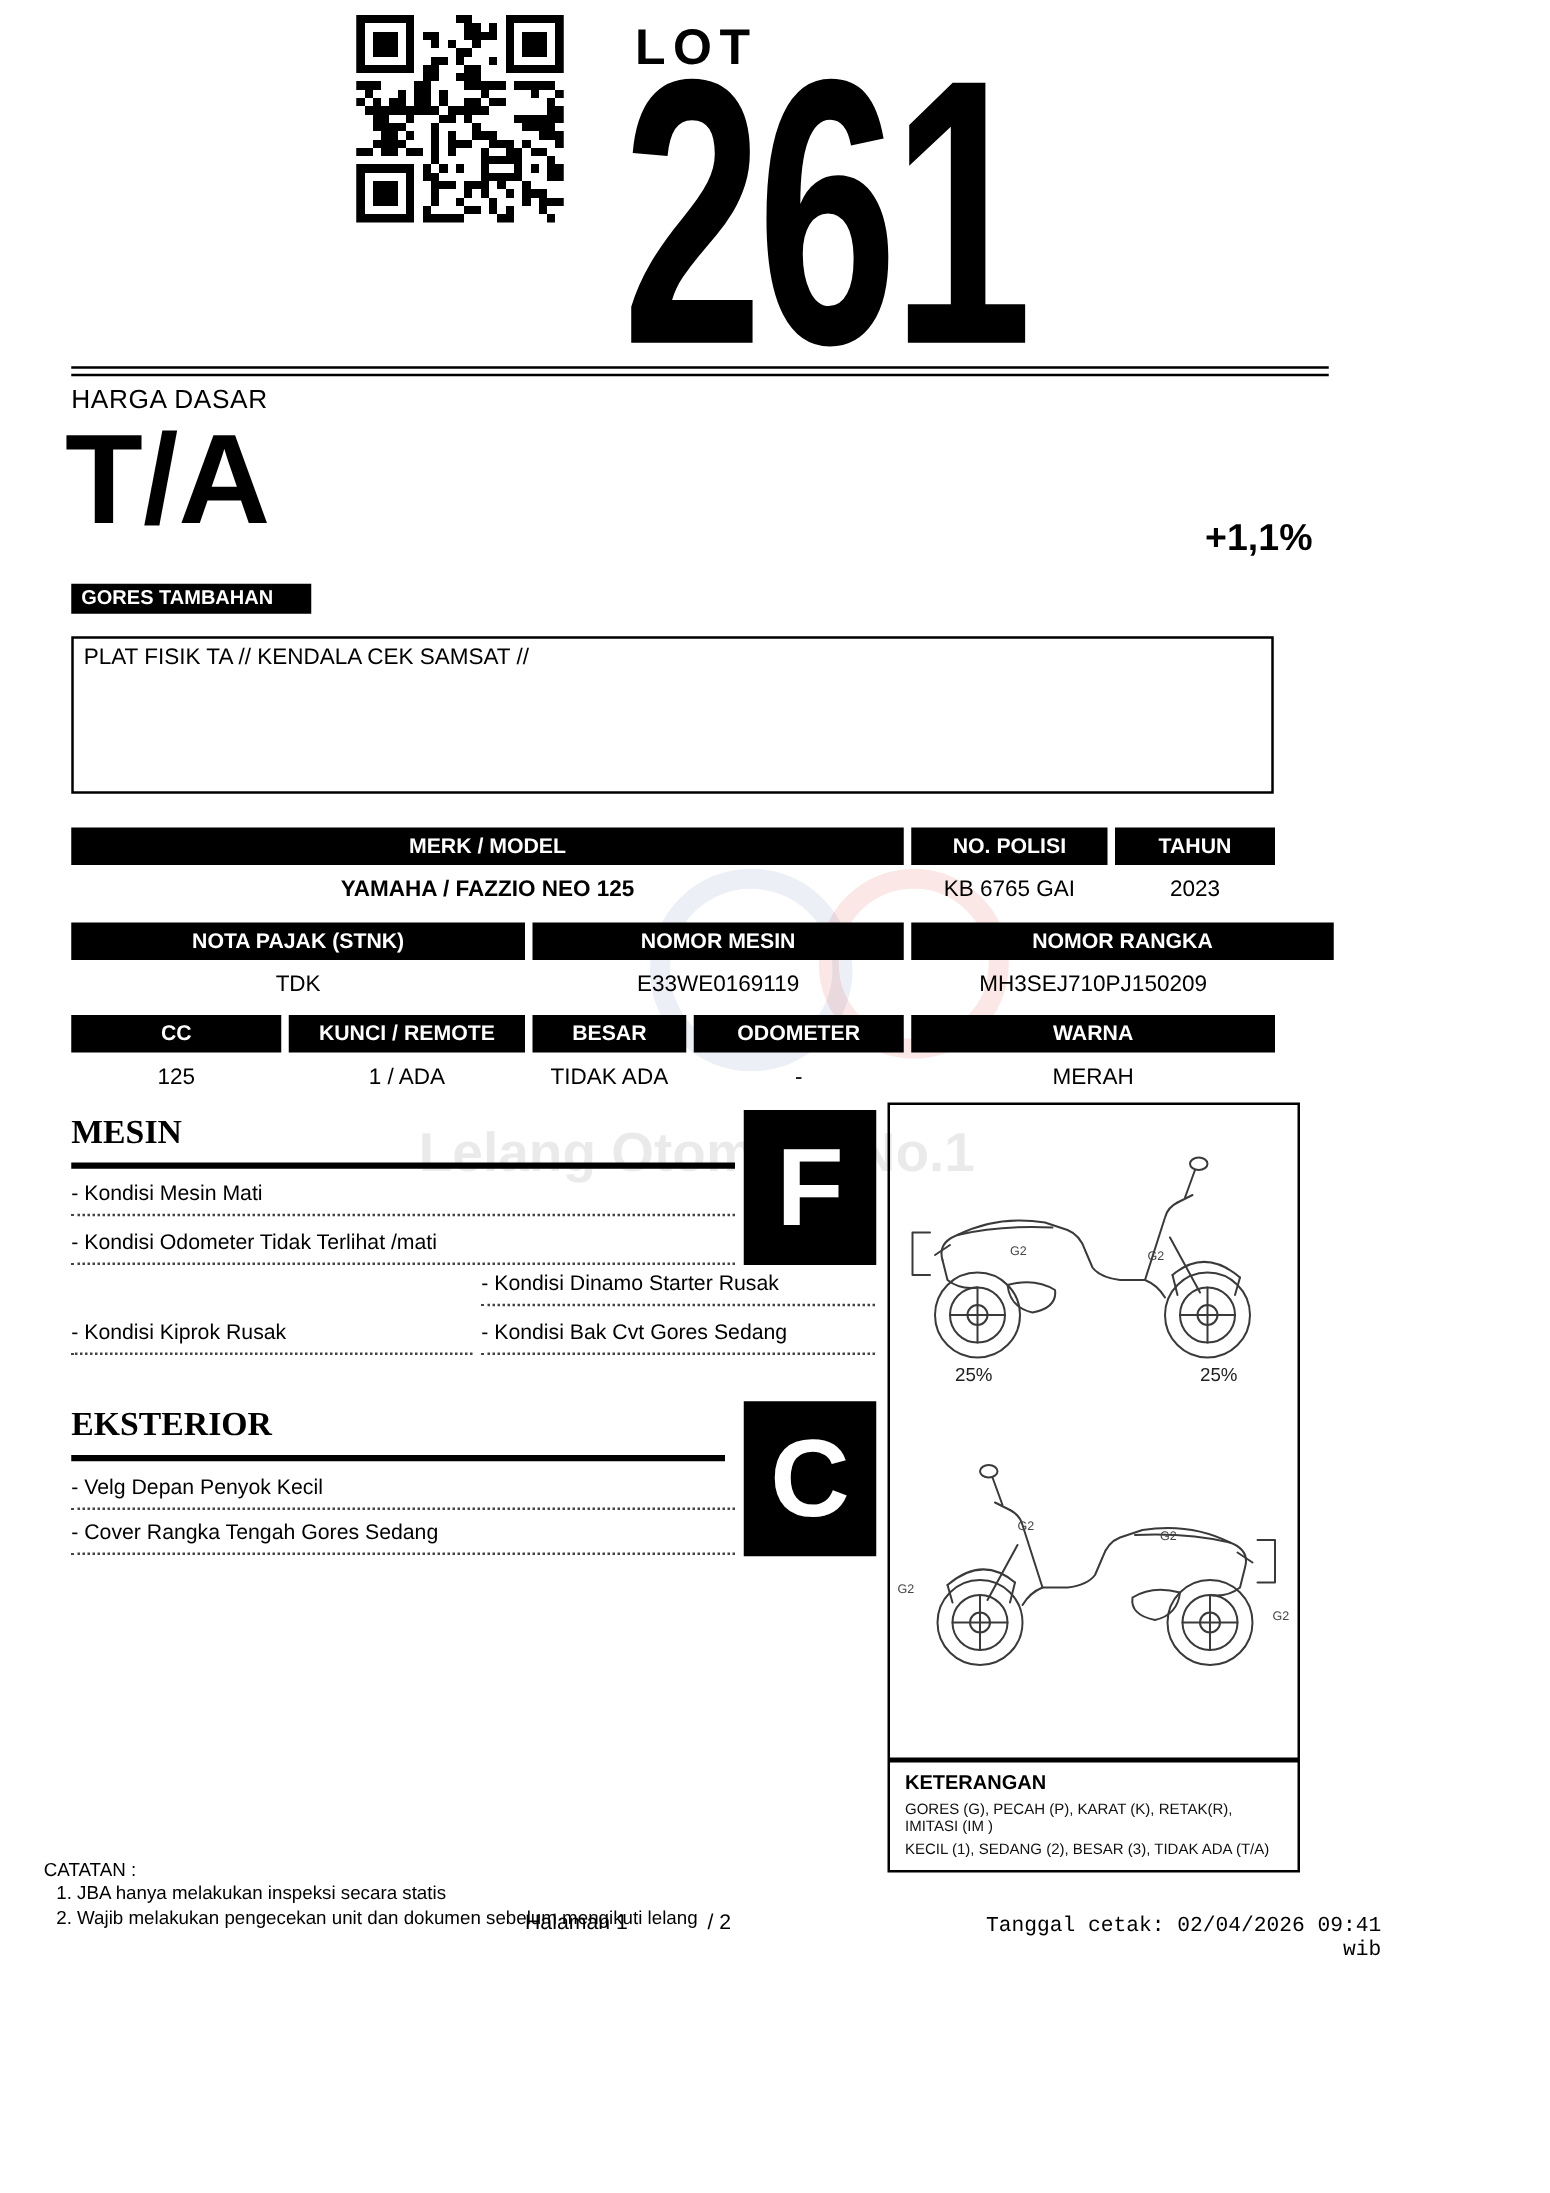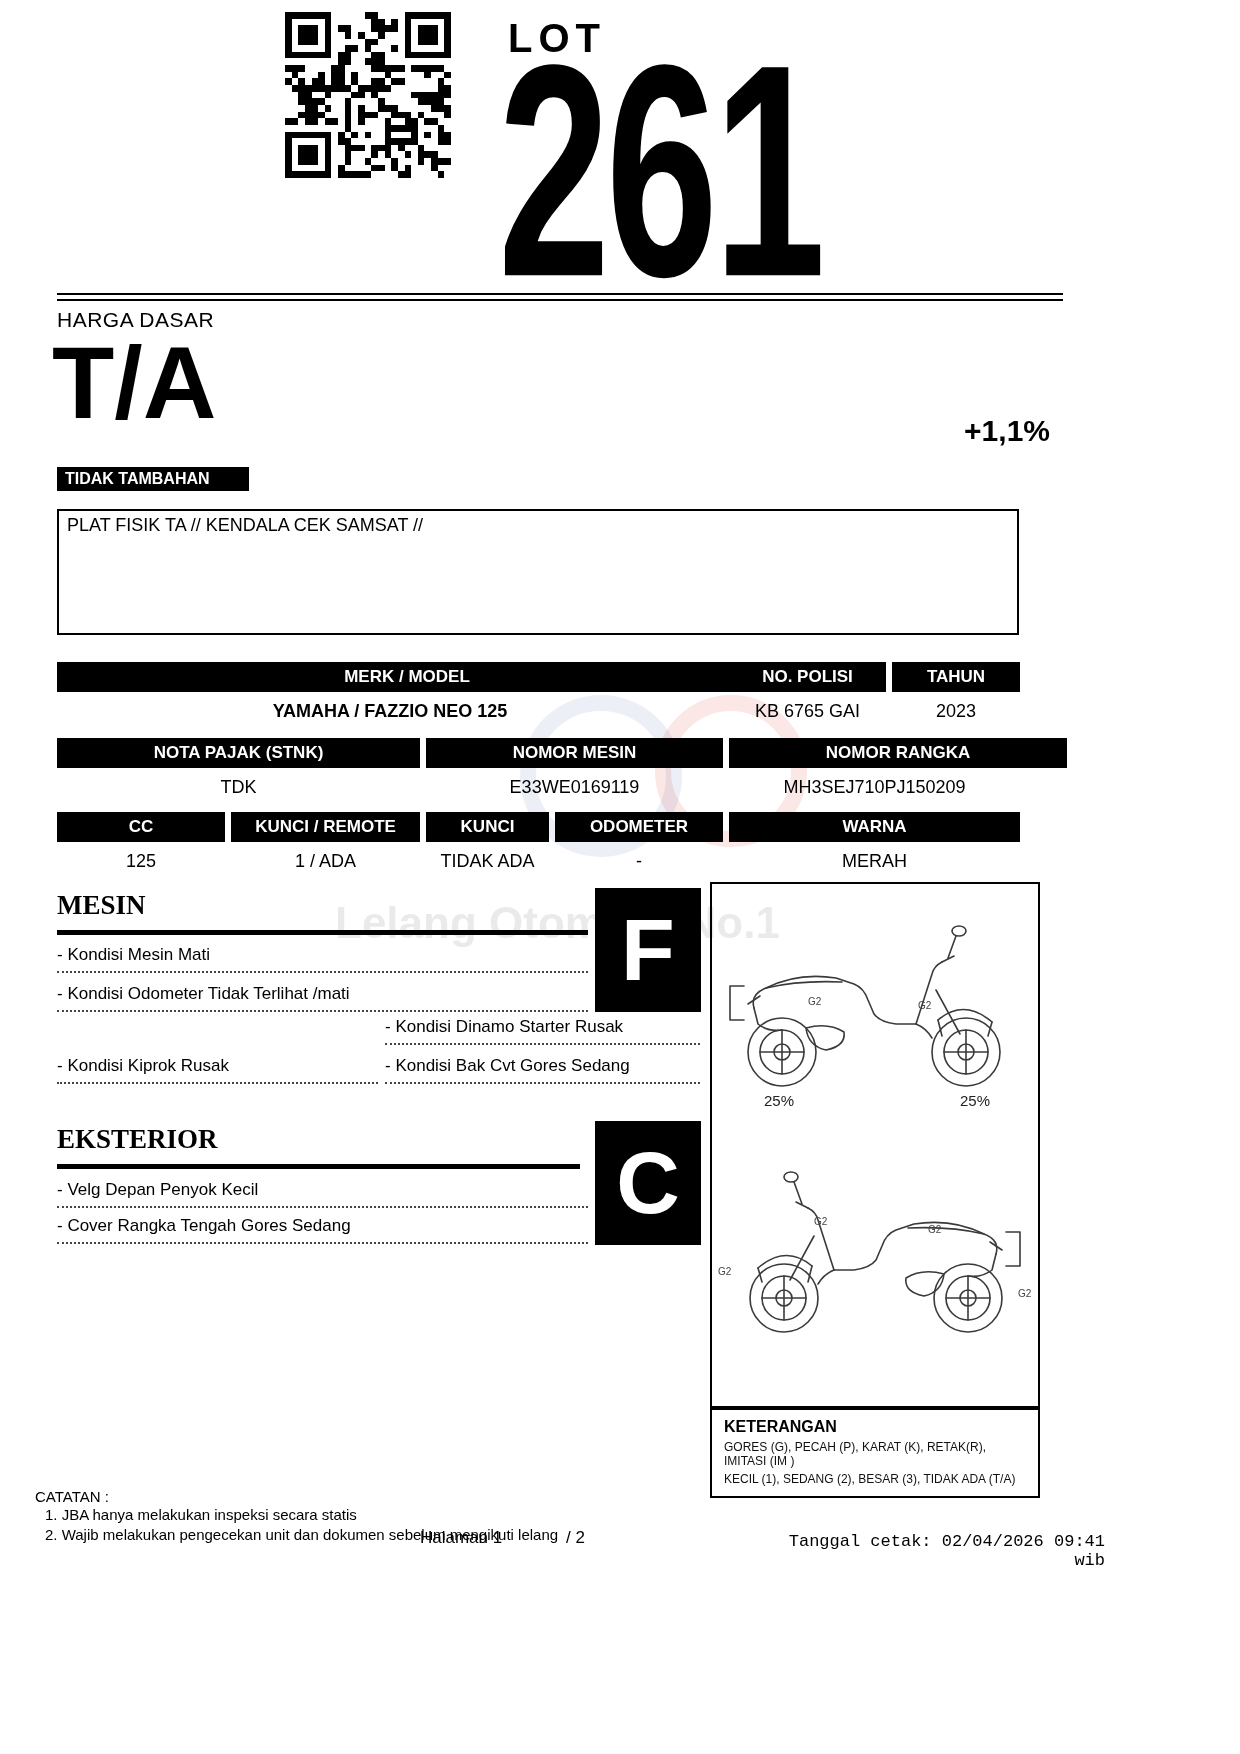--- a/index.html
+++ b/index.html
@@ -280,42 +280,42 @@
   <div class="abs lot-label" style="left:508px;top:16px;">LOT</div>
   <div class="abs lot-number" style="left:498px;top:42px;">261</div>
 
 
   <div class="abs double-rule" style="left:57px;top:293px;width:1006px;"></div>
 
   <div class="abs harga-label" style="left:57px;top:308px;">HARGA DASAR</div>
   <div class="abs harga-value" style="left:52px;top:332px;">T/A</div>
   <div class="abs increment" style="left:920px;top:414px;width:130px;">+1,1%</div>
 
-  <div class="abs black-tab" style="left:57px;top:467px;width:192px;height:24px;">TIDAK TAMBAHAN</div>
+  <div class="abs black-tab" style="left:57px;top:467px;width:192px;height:24px;">GORES TAMBAHAN</div>
   <div class="abs note-box" style="left:57px;top:491px;width:962px;height:126px;margin-top:18px;">
     <span>PLAT FISIK TA // KENDALA CEK SAMSAT //</span>
   </div>
 
-  <div class="abs hdr-cell" style="left:57px;top:662px;width:666px;padding-left:17px;">MERK / MODEL</div>
+  <div class="abs hdr-cell" style="left:57px;top:662px;width:666px;">MERK / MODEL</div>
   <div class="abs hdr-cell" style="left:729px;top:662px;width:157px;">NO. POLISI</div>
   <div class="abs hdr-cell" style="left:892px;top:662px;width:128px;">TAHUN</div>
   <div class="abs val-cell" style="left:57px;top:696px;width:666px;font-weight:bold;">YAMAHA / FAZZIO NEO 125</div>
   <div class="abs val-cell" style="left:729px;top:696px;width:157px;">KB 6765 GAI</div>
   <div class="abs val-cell" style="left:892px;top:696px;width:128px;">2023</div>
 
   <div class="abs hdr-cell" style="left:57px;top:738px;width:363px;">NOTA PAJAK (STNK)</div>
   <div class="abs hdr-cell" style="left:426px;top:738px;width:297px;">NOMOR MESIN</div>
   <div class="abs hdr-cell" style="left:729px;top:738px;width:338px;">NOMOR RANGKA</div>
   <div class="abs val-cell" style="left:57px;top:772px;width:363px;">TDK</div>
   <div class="abs val-cell" style="left:426px;top:772px;width:297px;">E33WE0169119</div>
   <div class="abs val-cell" style="left:729px;top:772px;width:291px;">MH3SEJ710PJ150209</div>
 
   <div class="abs hdr-cell" style="left:57px;top:812px;width:168px;">CC</div>
   <div class="abs hdr-cell" style="left:231px;top:812px;width:189px;">KUNCI / REMOTE</div>
-  <div class="abs hdr-cell" style="left:426px;top:812px;width:123px;">KUNCI</div>
+  <div class="abs hdr-cell" style="left:426px;top:812px;width:123px;">BESAR</div>
   <div class="abs hdr-cell" style="left:555px;top:812px;width:168px;">ODOMETER</div>
   <div class="abs hdr-cell" style="left:729px;top:812px;width:291px;">WARNA</div>
   <div class="abs val-cell" style="left:57px;top:846px;width:168px;">125</div>
   <div class="abs val-cell" style="left:231px;top:846px;width:189px;">1 / ADA</div>
   <div class="abs val-cell" style="left:426px;top:846px;width:123px;">TIDAK ADA</div>
   <div class="abs val-cell" style="left:555px;top:846px;width:168px;">-</div>
   <div class="abs val-cell" style="left:729px;top:846px;width:291px;">MERAH</div>
 
   <div class="abs section-title" style="left:57px;top:890px;">MESIN</div>
   <div class="abs section-bar" style="left:57px;top:930px;width:531px;"></div>

